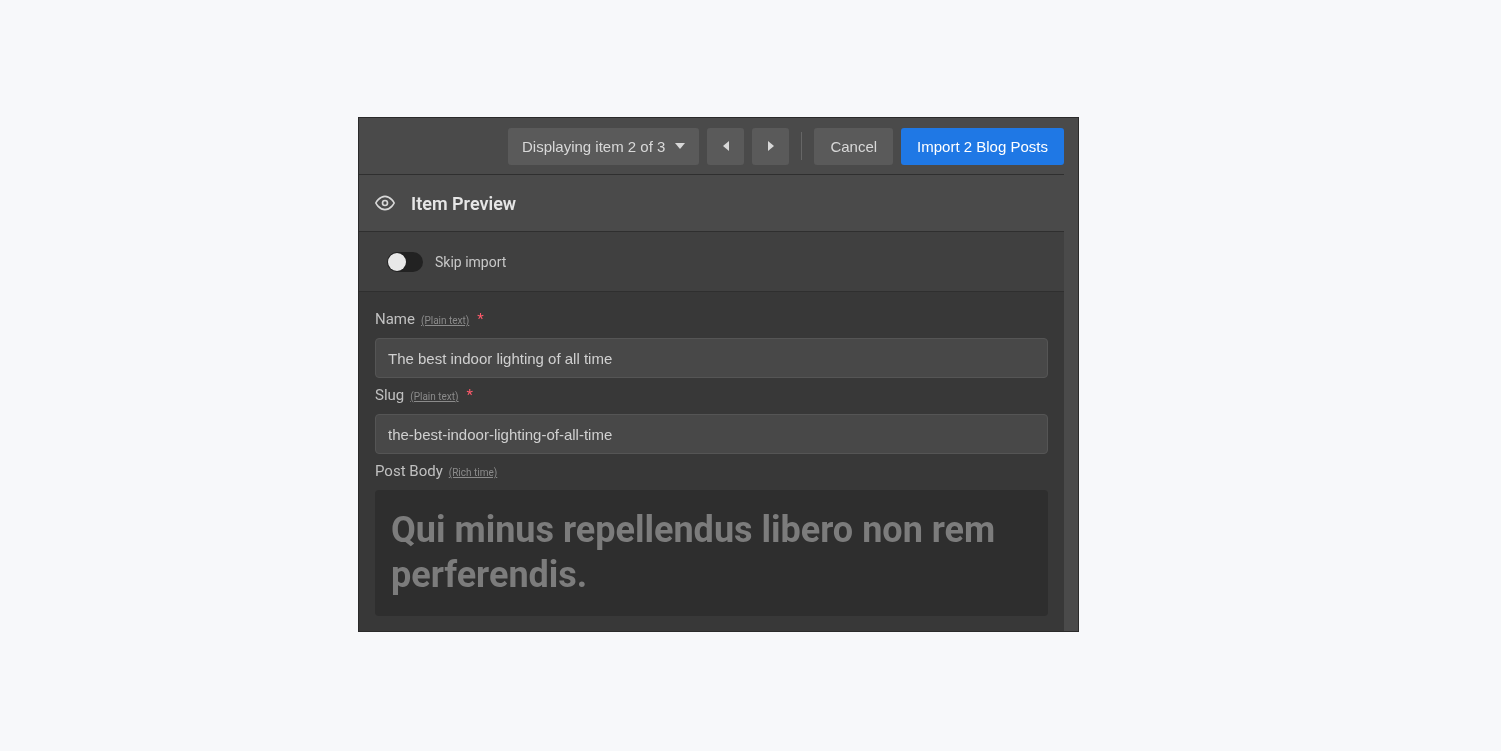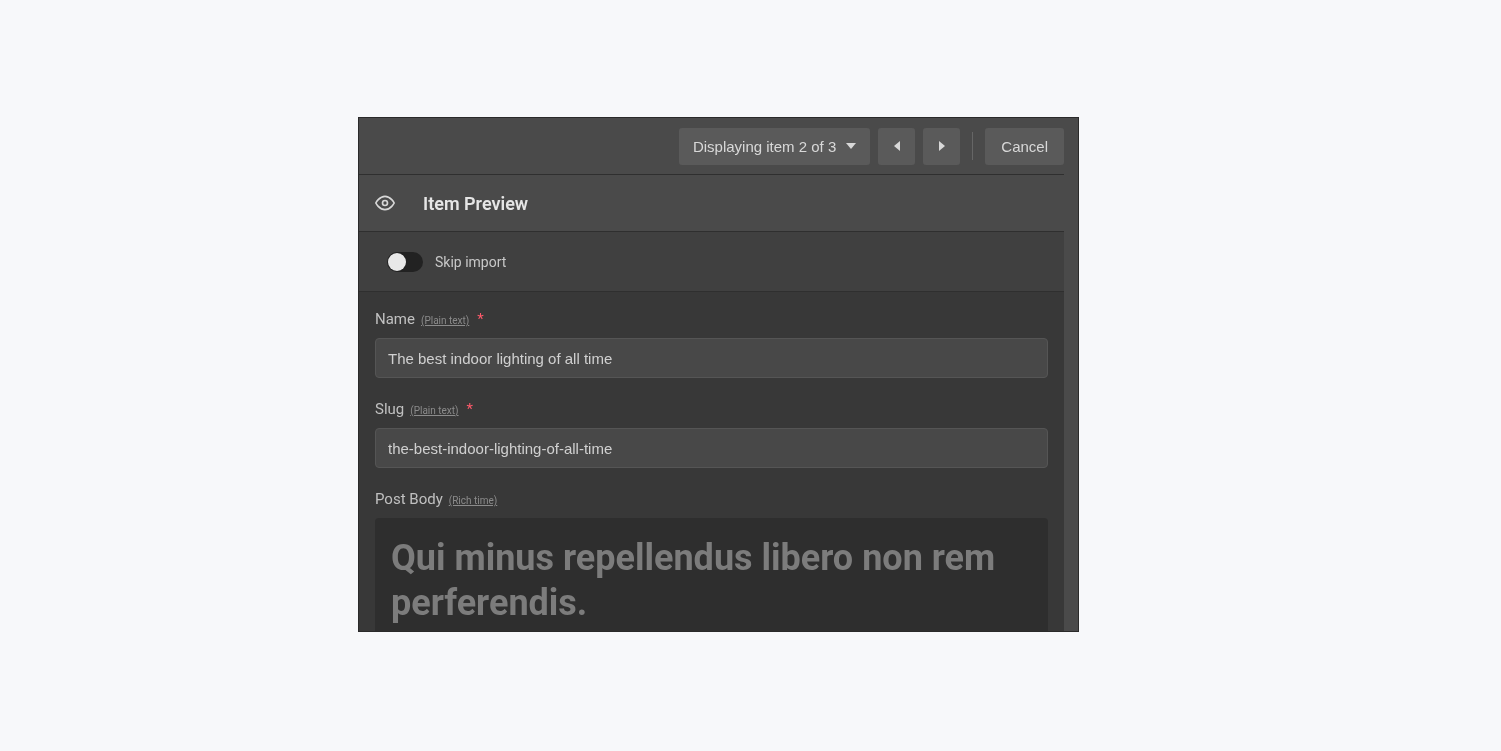--- a/index.html
+++ b/index.html
@@ -95,21 +95,21 @@
       flex: 1;
       background: #383838;
       overflow: hidden;
     }
     .section-header {
       background: #4a4a4a;
       height: 58px;
       display: flex;
       align-items: center;
       padding: 0 16px;
-      gap: 28px;
+      gap: 16px;
       border-top: 1px solid #2f2f2f;
       border-bottom: 1px solid #2f2f2f;
     }
     .eye-icon svg {
       width: 20px;
       height: 20px;
       display: block;
     }
     .section-title {
       color: #e6e6e6;
@@ -169,21 +169,21 @@
     }
     .text-input {
       width: 100%;
       background: #484848;
       border: 1px solid #555;
       border-radius: 4px;
       height: 40px;
       color: #d0d0d0;
       font-size: 15px;
       padding: 0 12px;
-      margin-bottom: 22px;
+      margin-bottom: 8px;
       outline: none;
     }
     .richtext {
       background: #2e2e2e;
       border-radius: 4px;
       padding: 18px 16px;
       margin-top: 10px;
       color: #7c7c7c;
       font-size: 36px;
       font-weight: 700;
@@ -204,20 +204,21 @@
       <span class="triangle-down"></span>
     </button>
     <button class="btn btn-nav">
       <span class="triangle-left"></span>
     </button>
     <button class="btn btn-nav">
       <span class="triangle-right"></span>
     </button>
     <div class="divider-v"></div>
     <button class="btn">Cancel</button>
+    <button class="btn btn-primary">Import 2 Blog Posts</button>
   </div>
 
   <div class="content">
     <div class="main">
       <div class="section-header">
         <span class="eye-icon">
           <svg viewBox="0 0 24 24" fill="none" stroke="#d8d8d8" stroke-width="2">
             <path d="M1 12s4-8 11-8 11 8 11 8-4 8-11 8-11-8-11-8z"></path>
             <circle cx="12" cy="12" r="3"></circle>
           </svg>

